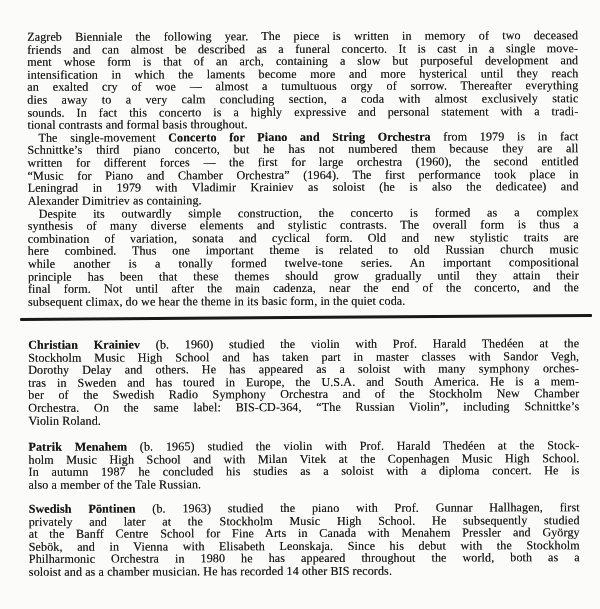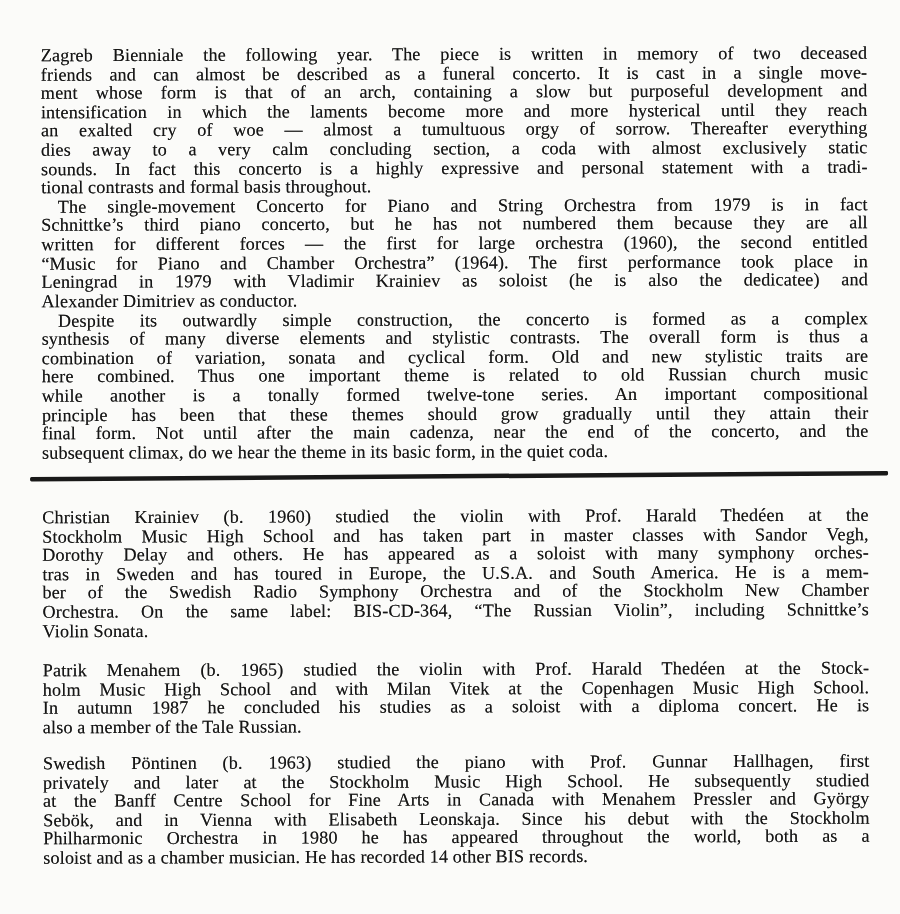--- a/index.html
+++ b/index.html
@@ -36,21 +36,21 @@
     overflow: visible;
   }
   .line.last {
     text-align: left;
     text-align-last: left;
   }
   .line.indent {
     text-indent: 11px;
   }
   .line b {
-    font-weight: normal;
+    font-weight: bold;
   }
   .rule {
     position: absolute;
     left: 20px;
     top: 316px;
     width: 572px;
     height: 2.5px;
     background: #191919;
     transform: rotate(-0.22deg);
     border-radius: 1px;
@@ -71,21 +71,21 @@
         <div class="line"><span>dies away to a very calm concluding section, a coda with almost exclusively static</span></div>
         <div class="line"><span>sounds. In fact this concerto is a highly expressive and personal statement with a tradi-</span></div>
         <div class="line last"><span>tional contrasts and formal basis throughout.</span></div>
       </div>
     <div>
         <div class="line indent"><span>The single-movement </span><b>Concerto for Piano and String Orchestra</b><span> from 1979 is in fact</span></div>
         <div class="line"><span>Schnittke’s third piano concerto, but he has not numbered them because they are all</span></div>
         <div class="line"><span>written for different forces — the first for large orchestra (1960), the second entitled</span></div>
         <div class="line"><span>“Music for Piano and Chamber Orchestra” (1964). The first performance took place in</span></div>
         <div class="line"><span>Leningrad in 1979 with Vladimir Krainiev as soloist (he is also the dedicatee) and</span></div>
-        <div class="line last"><span>Alexander Dimitriev as conductor.</span></div>
+        <div class="line last"><span>Alexander Dimitriev as containing.</span></div>
       </div>
     <div>
         <div class="line indent"><span>Despite its outwardly simple construction, the concerto is formed as a complex</span></div>
         <div class="line"><span>synthesis of many diverse elements and stylistic contrasts. The overall form is thus a</span></div>
         <div class="line"><span>combination of variation, sonata and cyclical form. Old and new stylistic traits are</span></div>
         <div class="line"><span>here combined. Thus one important theme is related to old Russian church music</span></div>
         <div class="line"><span>while another is a tonally formed twelve-tone series. An important compositional</span></div>
         <div class="line"><span>principle has been that these themes should grow gradually until they attain their</span></div>
         <div class="line"><span>final form. Not until after the main cadenza, near the end of the concerto, and the</span></div>
         <div class="line last"><span>subsequent climax, do we hear the theme in its basic form, in the quiet coda.</span></div>
@@ -94,21 +94,21 @@
 
   <div class="rule"></div>
 
   <div class="textblock" style="top:338px">
       <div class="line"><b>Christian Krainiev</b><span> (b. 1960) studied the violin with Prof. Harald Thedéen at the</span></div>
       <div class="line"><span>Stockholm Music High School and has taken part in master classes with Sandor Vegh,</span></div>
       <div class="line"><span>Dorothy Delay and others. He has appeared as a soloist with many symphony orches-</span></div>
       <div class="line"><span>tras in Sweden and has toured in Europe, the U.S.A. and South America. He is a mem-</span></div>
       <div class="line"><span>ber of the Swedish Radio Symphony Orchestra and of the Stockholm New Chamber</span></div>
       <div class="line"><span>Orchestra. On the same label: BIS-CD-364, “The Russian Violin”, including Schnittke’s</span></div>
-      <div class="line last"><span>Violin Sonata.</span></div>
+      <div class="line last"><span>Violin Roland.</span></div>
     </div>
 
   <div class="textblock" style="top:440px">
       <div class="line"><b>Patrik Menahem</b><span> (b. 1965) studied the violin with Prof. Harald Thedéen at the Stock-</span></div>
       <div class="line"><span>holm Music High School and with Milan Vitek at the Copenhagen Music High School.</span></div>
       <div class="line"><span>In autumn 1987 he concluded his studies as a soloist with a diploma concert. He is</span></div>
       <div class="line last"><span>also a member of the Tale Russian.</span></div>
     </div>
 
   <div class="textblock" style="top:502px">

